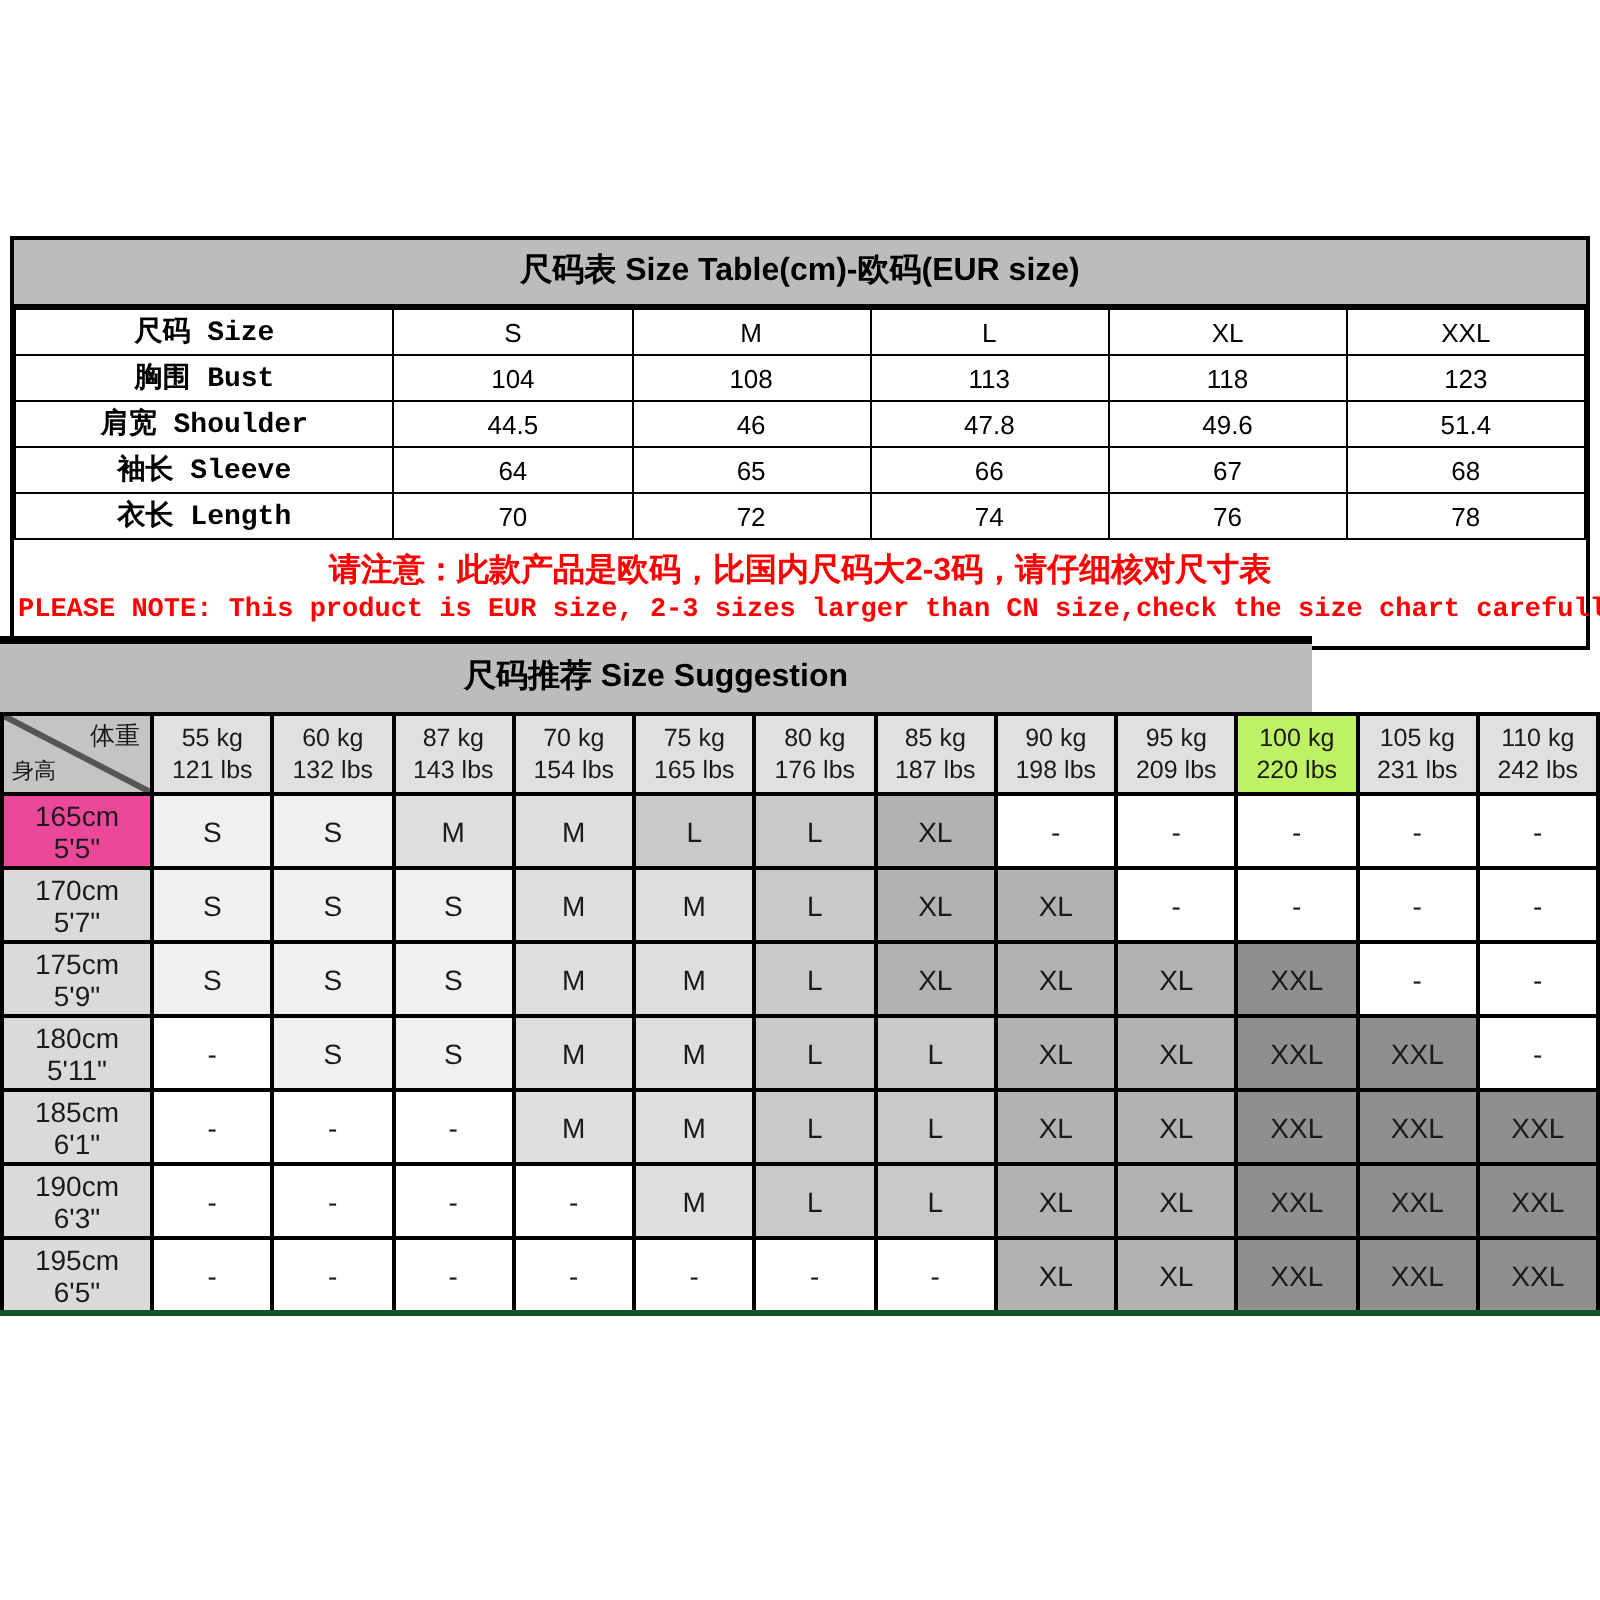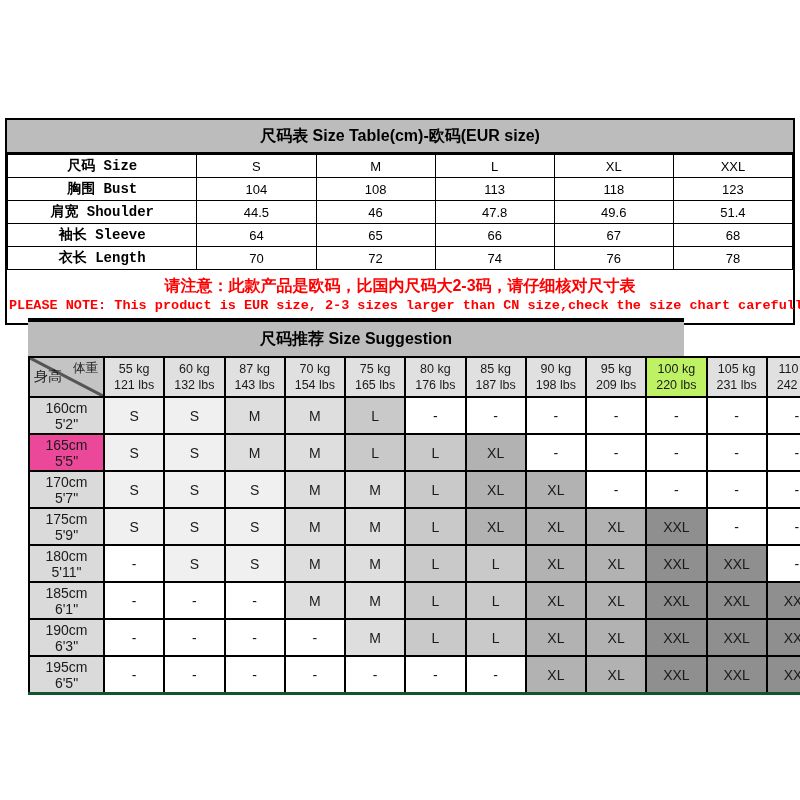--- a/index.html
+++ b/index.html
@@ -15,33 +15,33 @@
               font-size:13px;color:#000;padding:0;}
   table.t1 td.rowlabel{width:24%;font-weight:bold;font-size:14px;
                        font-family:"Liberation Mono", monospace;}
   
   .notice{padding:5px 2px 7px 2px;text-align:center;background:#fff;}
   .notice-cn{font-weight:bold;font-size:16px;line-height:21px;}
   .notice-en{font-weight:bold;font-size:13.5px;line-height:20px;white-space:nowrap;
              font-family:"Liberation Mono", monospace;}
 
   
-  .t2-wrap{position:absolute;left:0;top:318px;width:656px;padding-left:28px;}
+  .t2-wrap{position:absolute;left:0;top:318px;width:656px;}
   .t2-title{border-top:4px solid #000;height:34px;line-height:34px;text-align:center;
             font-weight:bold;font-size:16px;color:#000;}
   table.t2{width:800px;border-collapse:collapse;table-layout:fixed;border-bottom:3px solid #14532d;}
   table.t2 td{border:2px solid #000;text-align:center;vertical-align:middle;padding:0;
               font-size:14px;color:#1a1a1a;}
   table.t2 thead td{height:38px;font-size:12.5px;line-height:16px;}
   table.t2 tbody td{height:35px;}
   td.hgt{font-size:12.5px;line-height:16px;}
   td.corner{position:relative;}
   .corner svg{position:absolute;left:0;top:0;width:100%;height:100%;}
   .corner .cw{position:absolute;right:5px;top:2px;font-size:12.5px;}
-  .corner .ch{position:absolute;left:4px;bottom:12px;font-size:14px;}
+  .corner .ch{position:absolute;left:4px;bottom:2px;font-size:11px;}
   .dash{font-size:12px;color:#333;}
 </style>
 </head>
 <body>
 
 <div class="canvas">
 
   <section class="t1-wrap">
     <div class="t1-title" style="background: rgb(188, 188, 188);">尺码表 Size Table(cm)-欧码(EUR size)</div>
     <table class="t1">
@@ -151,38 +151,20 @@
               <div>231 lbs</div>
             </td>
             <td style="background: rgb(224, 224, 224);">
               <div>110 kg</div>
               <div>242 lbs</div>
             </td>
           </tr>
       </thead>
       <tbody id="t2-body">
           <tr>
-            <td class="hgt" style="background: rgb(218, 218, 218);">
-              <div>160cm</div>
-              <div>5'2"</div>
-            </td>
-            <td style="background: rgb(240, 240, 240);">S</td>
-            <td style="background: rgb(240, 240, 240);">S</td>
-            <td style="background: rgb(222, 222, 222);">M</td>
-            <td style="background: rgb(222, 222, 222);">M</td>
-            <td style="background: rgb(201, 201, 201);">L</td>
-            <td class="dash" style="background: rgb(255, 255, 255);">-</td>
-            <td class="dash" style="background: rgb(255, 255, 255);">-</td>
-            <td class="dash" style="background: rgb(255, 255, 255);">-</td>
-            <td class="dash" style="background: rgb(255, 255, 255);">-</td>
-            <td class="dash" style="background: rgb(255, 255, 255);">-</td>
-            <td class="dash" style="background: rgb(255, 255, 255);">-</td>
-            <td class="dash" style="background: rgb(255, 255, 255);">-</td>
-          </tr>
-          <tr>
             <td class="hgt" style="background: #ec4899;">
               <div>165cm</div>
               <div>5'5"</div>
             </td>
             <td style="background: rgb(240, 240, 240);">S</td>
             <td style="background: rgb(240, 240, 240);">S</td>
             <td style="background: rgb(222, 222, 222);">M</td>
             <td style="background: rgb(222, 222, 222);">M</td>
             <td style="background: rgb(201, 201, 201);">L</td>
             <td style="background: rgb(201, 201, 201);">L</td>

